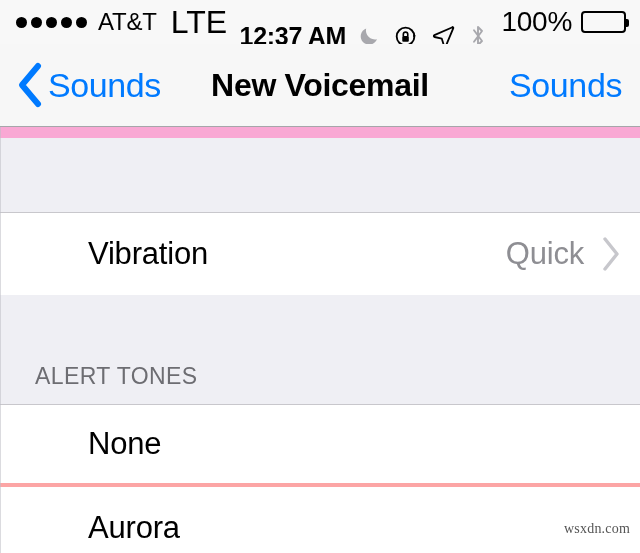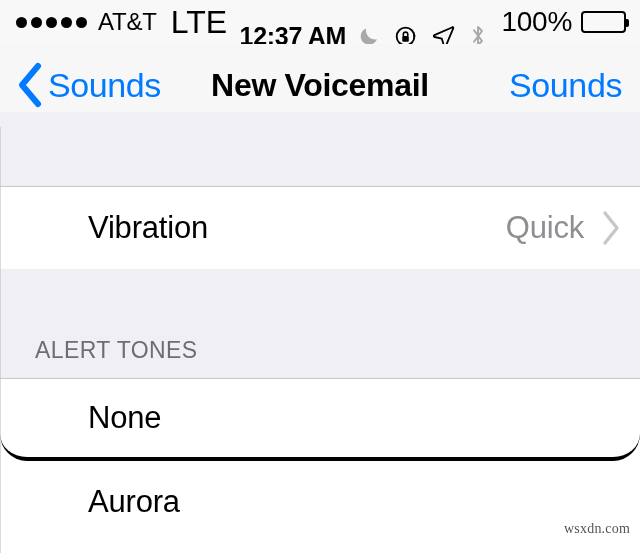--- a/index.html
+++ b/index.html
@@ -164,21 +164,21 @@
     font-size: 34px;
     color: #007aff;
     letter-spacing: -0.4px;
     white-space: nowrap;
     cursor: pointer;
   }
 
   
   .table {
     position: absolute;
-    left: 0; top: 112px;
+    left: 0; top: 138px;
     width: 640px;
     bottom: 0;
     background: #ffffff;
   }
   .group-gap {
     background: #efeff4;
     border-top: 1px solid #ffffff;
     border-bottom: 1px solid #c8c7cc;
     box-sizing: border-box;
   }
@@ -203,22 +203,21 @@
     position: relative;
     height: 82px;
     background: #ffffff;
     display: flex;
     align-items: center;
     box-sizing: border-box;
     padding: 0 18px 0 88px;
     cursor: pointer;
   }
   .cell-separator-strong {
-    border-bottom: 4px solid #000000;
-    border-radius: 27px;
+    border-bottom: 4px solid #fca5a5;
   }
   .cell-title {
     font-size: 31px;
     color: #000000;
     letter-spacing: -0.2px;
     white-space: nowrap;
     flex: 1 1 auto;
   }
   .cell-value {
     font-size: 31px;

